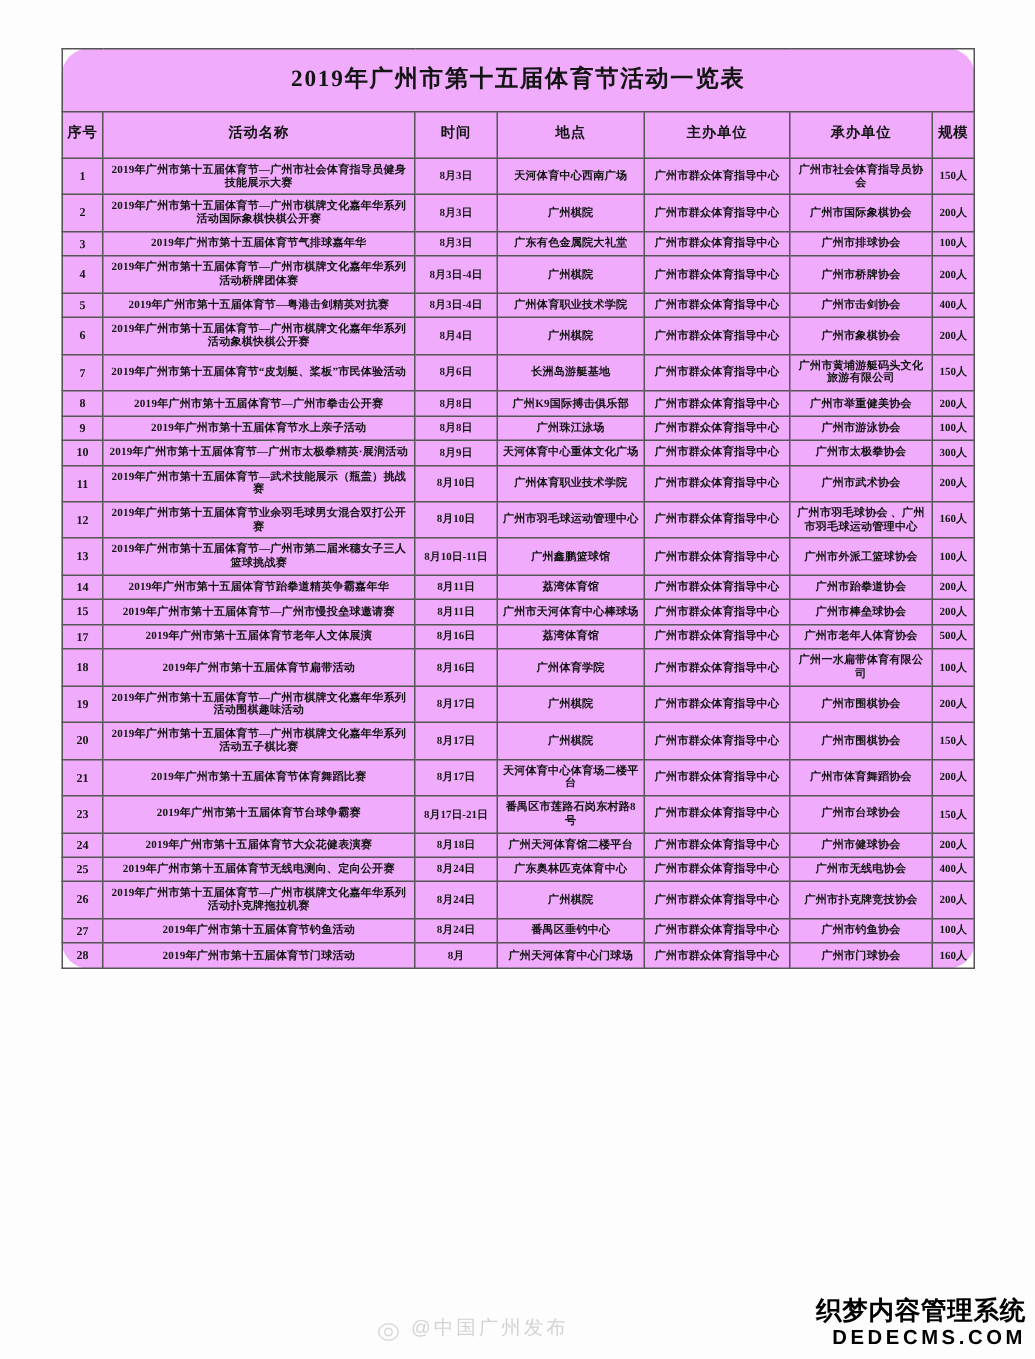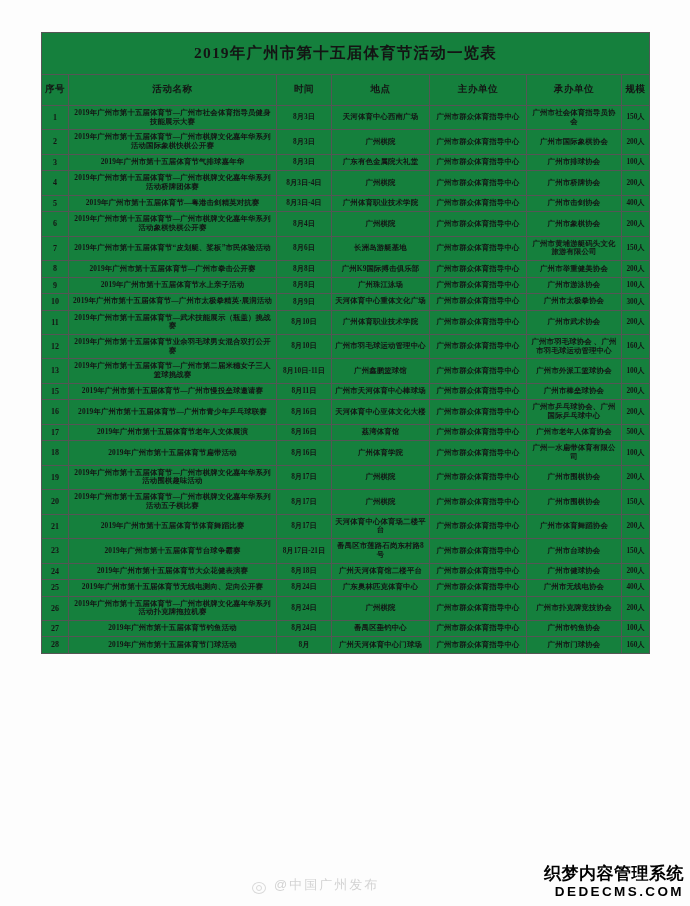--- a/index.html
+++ b/index.html
@@ -25,21 +25,22 @@
   .doc-wrap {
     position: absolute;
     left: 41px;
     top: 32px;
     width: 608px;
   }
   table.sheet {
     width: 608px;
     border-collapse: collapse;
     table-layout: fixed;
-    background: #15803d;
+    background: #f0abfc;
+    border-radius: 19px;
   }
   table.sheet td, table.sheet th {
     border: 1px solid #555;
     padding: 2px 2px;
     vertical-align: middle;
     text-align: center;
     line-height: 1.18;
     color: #141414;
     font-weight: bold;
   }
@@ -284,35 +285,35 @@
           <tr class="data-row">
             <td class="c-idx">13</td>
             <td class="c-name">2019年广州市第十五届体育节—广州市第二届米穗女子三人篮球挑战赛</td>
             <td class="c-time">8月10日-11日</td>
             <td class="c-place">广州鑫鹏篮球馆</td>
             <td class="c-host">广州市群众体育指导中心</td>
             <td class="c-org">广州市外派工篮球协会</td>
             <td class="c-scale">100人</td>
           </tr>
           <tr class="data-row">
+            <td class="c-idx">14</td>
+            <td class="c-name">2019年广州市第十五届体育节跆拳道精英争霸嘉年华</td>
+            <td class="c-time">8月11日</td>
+            <td class="c-place">荔湾体育馆</td>
+            <td class="c-host">广州市群众体育指导中心</td>
+            <td class="c-org">广州市跆拳道协会</td>
+            <td class="c-scale">200人</td>
+          </tr>
+          <tr class="data-row">
             <td class="c-idx">15</td>
             <td class="c-name">2019年广州市第十五届体育节—广州市慢投垒球邀请赛</td>
             <td class="c-time">8月11日</td>
             <td class="c-place">广州市天河体育中心棒球场</td>
             <td class="c-host">广州市群众体育指导中心</td>
             <td class="c-org">广州市棒垒球协会</td>
-            <td class="c-scale">200人</td>
-          </tr>
-          <tr class="data-row">
-            <td class="c-idx">16</td>
-            <td class="c-name">2019年广州市第十五届体育节—广州市青少年乒乓球联赛</td>
-            <td class="c-time">8月16日</td>
-            <td class="c-place">天河体育中心亚体文化大楼</td>
-            <td class="c-host">广州市群众体育指导中心</td>
-            <td class="c-org">广州市乒乓球协会、广州国际乒乓球中心</td>
             <td class="c-scale">200人</td>
           </tr>
           <tr class="data-row">
             <td class="c-idx">17</td>
             <td class="c-name">2019年广州市第十五届体育节老年人文体展演</td>
             <td class="c-time">8月16日</td>
             <td class="c-place">荔湾体育馆</td>
             <td class="c-host">广州市群众体育指导中心</td>
             <td class="c-org">广州市老年人体育协会</td>
             <td class="c-scale">500人</td>

